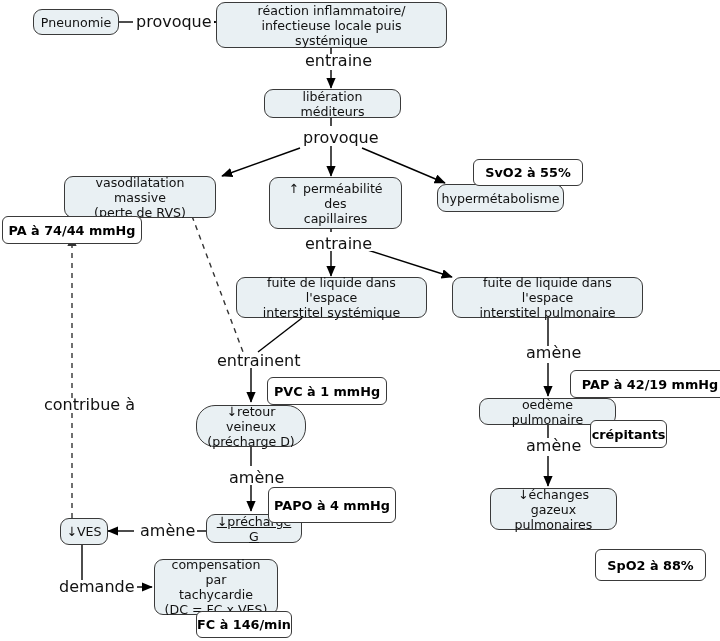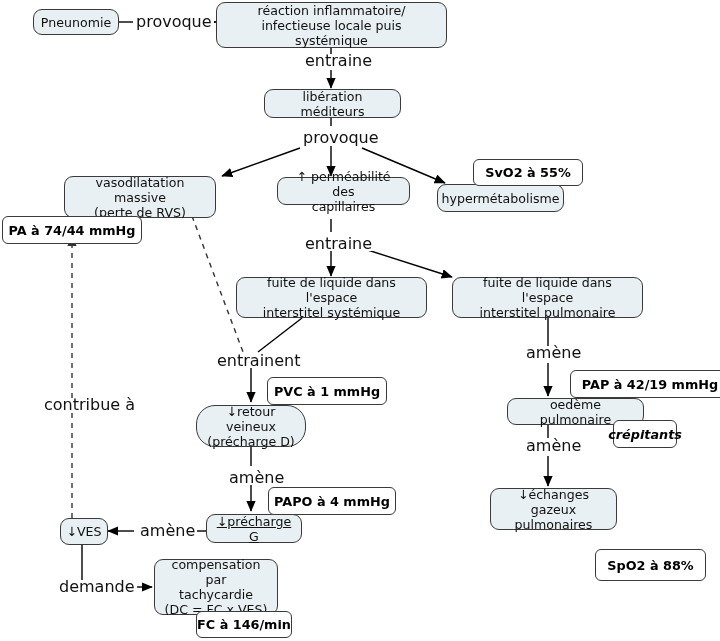--- a/index.html
+++ b/index.html
@@ -138,21 +138,21 @@
 
   <div class="node" style="left:264px; top:89px; width:137px; height:29px;">
     <span>libération méditeurs</span>
   </div>
 
   <div class="node" style="left:64px; top:176px; width:152px; height:42px;">
     <span>vasodilatation massive
 (perte de RVS)</span>
   </div>
 
-  <div class="node" style="left:277px; top:177px; width:133px; height:28px;">
+  <div class="node" style="left:269px; top:177px; width:133px; height:52px;">
     <span>↑ perméabilité des
 capillaires</span>
   </div>
 
   <div class="node" style="left:437px; top:184px; width:127px; height:28px;">
     <span>hypermétabolisme</span>
   </div>
 
   <div class="node" style="left:236px; top:277px; width:191px; height:41px;">
     <span>fuite de liquide dans l'espace
@@ -176,54 +176,54 @@
   <div class="node" style="left:60px; top:518px; width:48px; height:27px;">
     <span>↓VES</span>
   </div>
 
   <div class="node" style="left:154px; top:559px; width:124px; height:56px;">
     <span>compensation par
 tachycardie
 (DC = FC x VES)</span>
   </div>
 
-  <div class="node" style="left:479px; top:398px; width:137px; height:27px;margin-left:28px;">
+  <div class="node" style="left:479px; top:398px; width:137px; height:27px;">
     <span>oedème pulmonaire</span>
   </div>
 
   <div class="node" style="left:490px; top:488px; width:127px; height:42px;">
     <span>↓échanges gazeux
 pulmonaires</span>
   </div>
 
   <div class="badge" style="left:2px; top:216px; width:140px; height:28px;">
     <span>PA à 74/44 mmHg</span>
   </div>
 
   <div class="badge" style="left:473px; top:159px; width:110px; height:27px;">
     <span>SvO2 à 55%</span>
   </div>
 
   <div class="badge" style="left:267px; top:377px; width:120px; height:28px;">
     <span>PVC à 1 mmHg</span>
   </div>
 
-  <div class="badge" style="left:268px; top:487px; width:128px; height:28px;">
+  <div class="badge" style="left:268px; top:487px; width:128px; height:36px;">
     <span>PAPO à 4 mmHg</span>
   </div>
 
   <div class="badge" style="left:196px; top:611px; width:96px; height:27px;">
     <span>FC à 146/min</span>
   </div>
 
   <div class="badge" style="left:570px; top:370px; width:160px; height:28px;text-align:right;">
     <span>PAP à 42/19 mmHg</span>
   </div>
 
-  <div class="badge" style="left:613px; top:420px; width:64px; height:28px;font-style:italic;">
+  <div class="badge" style="left:590px; top:420px; width:77px; height:28px;">
     <span>crépitants</span>
   </div>
 
   <div class="badge" style="left:595px; top:549px; width:111px; height:32px;">
     <span>SpO2 à 88%</span>
   </div>
 
   <div class="elabel" style="left:134px; top:15px;">
     <span>provoque</span>
   </div>

